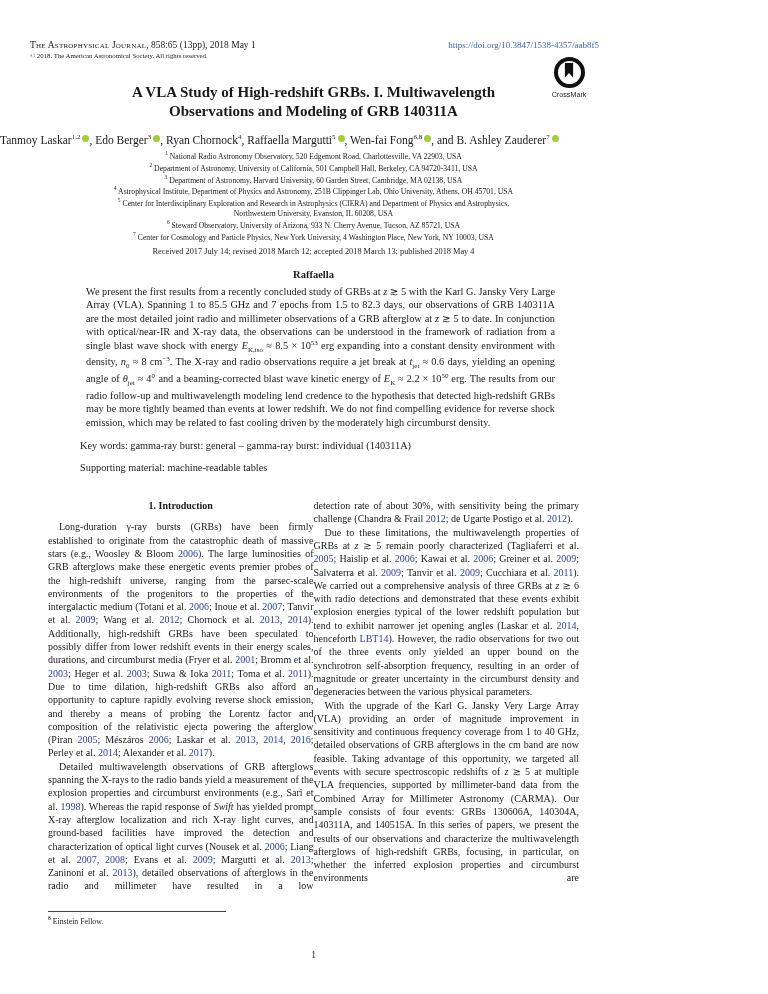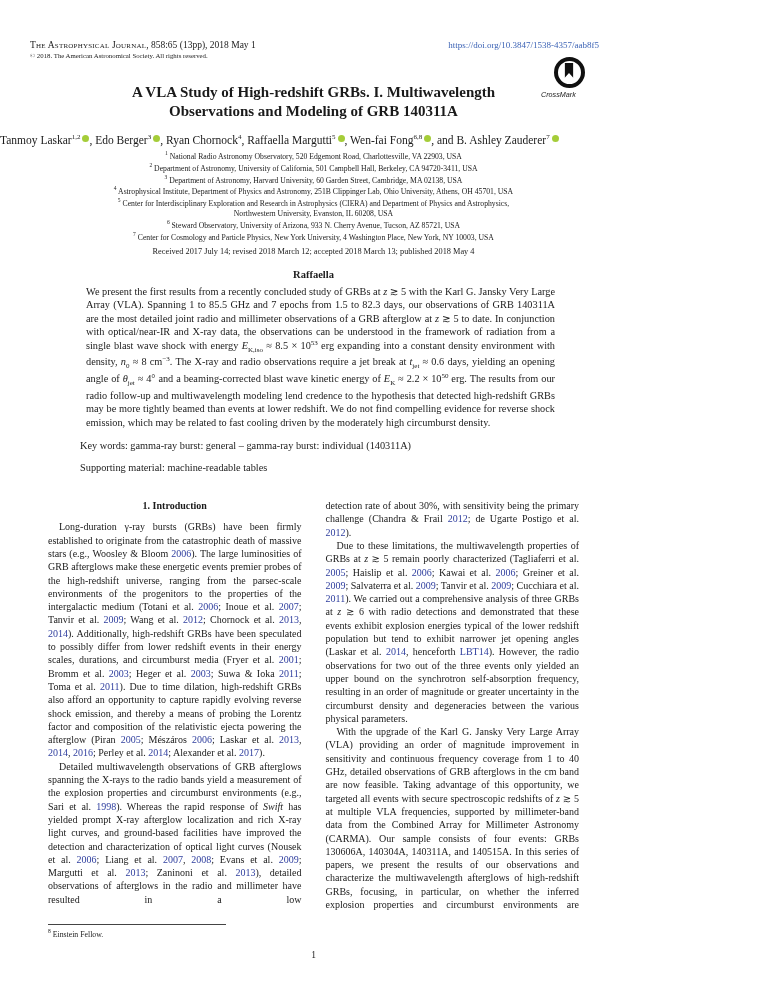--- a/index.html
+++ b/index.html
@@ -10,21 +10,21 @@
   body{width:768px;height:994px;background:var(--page-bg);color:var(--text);
        font-family:"Liberation Serif","DejaVu Serif",serif;}
   .page{position:relative;width:627px;height:994px;overflow:hidden;background:var(--page-bg);}
 
   
   .header{display:flex;justify-content:space-between;align-items:baseline;padding:40px 28px 0 30px;font-size:9.5px;}
   .journal-name{font-variant:small-caps;letter-spacing:.2px;}
   .doi{color:var(--link-blue);font-size:9px;text-decoration:none;cursor:pointer;}
   .copyright{padding-left:30px;font-size:6.8px;margin-top:2px;color:#222;}
 
-  .crossmark{position:absolute;top:57px;right:30px;width:56px;text-align:left;cursor:pointer;font-style:italic;}
+  .crossmark{position:absolute;top:57px;right:30px;width:56px;text-align:center;cursor:pointer;}
   .cm-circle{width:31px;height:31px;border:4.5px solid #101010;border-radius:50%;margin:0 auto;position:relative;background:#fff;}
   .cm-mark{position:absolute;left:50%;top:2px;transform:translateX(-50%);width:9px;height:15px;background:#101010;
            clip-path:polygon(0 0,100% 0,100% 100%,50% 66%,0 100%);}
   .cm-label{font-size:7.2px;margin-top:2px;color:#222;font-family:"Liberation Sans",sans-serif;}
 
   
   .title{text-align:center;font-weight:bold;font-size:15px;line-height:1.24;margin-top:24px;}
   .authors{text-align:left;font-size:11.5px;margin-top:13px;}
   .authors sup{font-size:7px;}
   .orcid{display:inline-block;width:7px;height:7px;border-radius:50%;background:var(--orcid-green);margin-left:2px;vertical-align:2px;}
@@ -32,21 +32,21 @@
   .affils sup{font-size:5.5px;}
   .received{text-align:center;font-size:8.3px;margin-top:4px;}
 
   
   .abs-head{text-align:center;font-weight:bold;font-size:10.5px;margin-top:13px;}
   .abstract{margin:5px 72px 0 86px;text-align:justify;font-size:10.3px;line-height:1.31;}
   .keywords,.supporting{margin:11px 72px 0 80px;font-size:10.3px;}
   .keywords .lbl,.supporting .lbl{}
 
   
-  .columns{display:flex;gap:24px;margin:26px 48px 12px 48px;}
+  .columns{display:flex;margin:26px 48px 12px 48px;}
   .col{width:324px;font-size:10px;line-height:1.33;text-align:justify;}
   .section{text-align:center;font-weight:bold;font-size:10px;margin:0 0 8px 0;}
   .col p{margin:0;text-indent:11px;}
   .col p.noindent{text-indent:0;}
   .col p.cont{text-align-last:justify;}
   .rich a{color:var(--citation-blue);text-decoration:none;cursor:pointer;}
   .rich i{font-style:italic;}
   sub{font-size:7px;}
   .col sup,.abstract sup{font-size:7px;}
 

